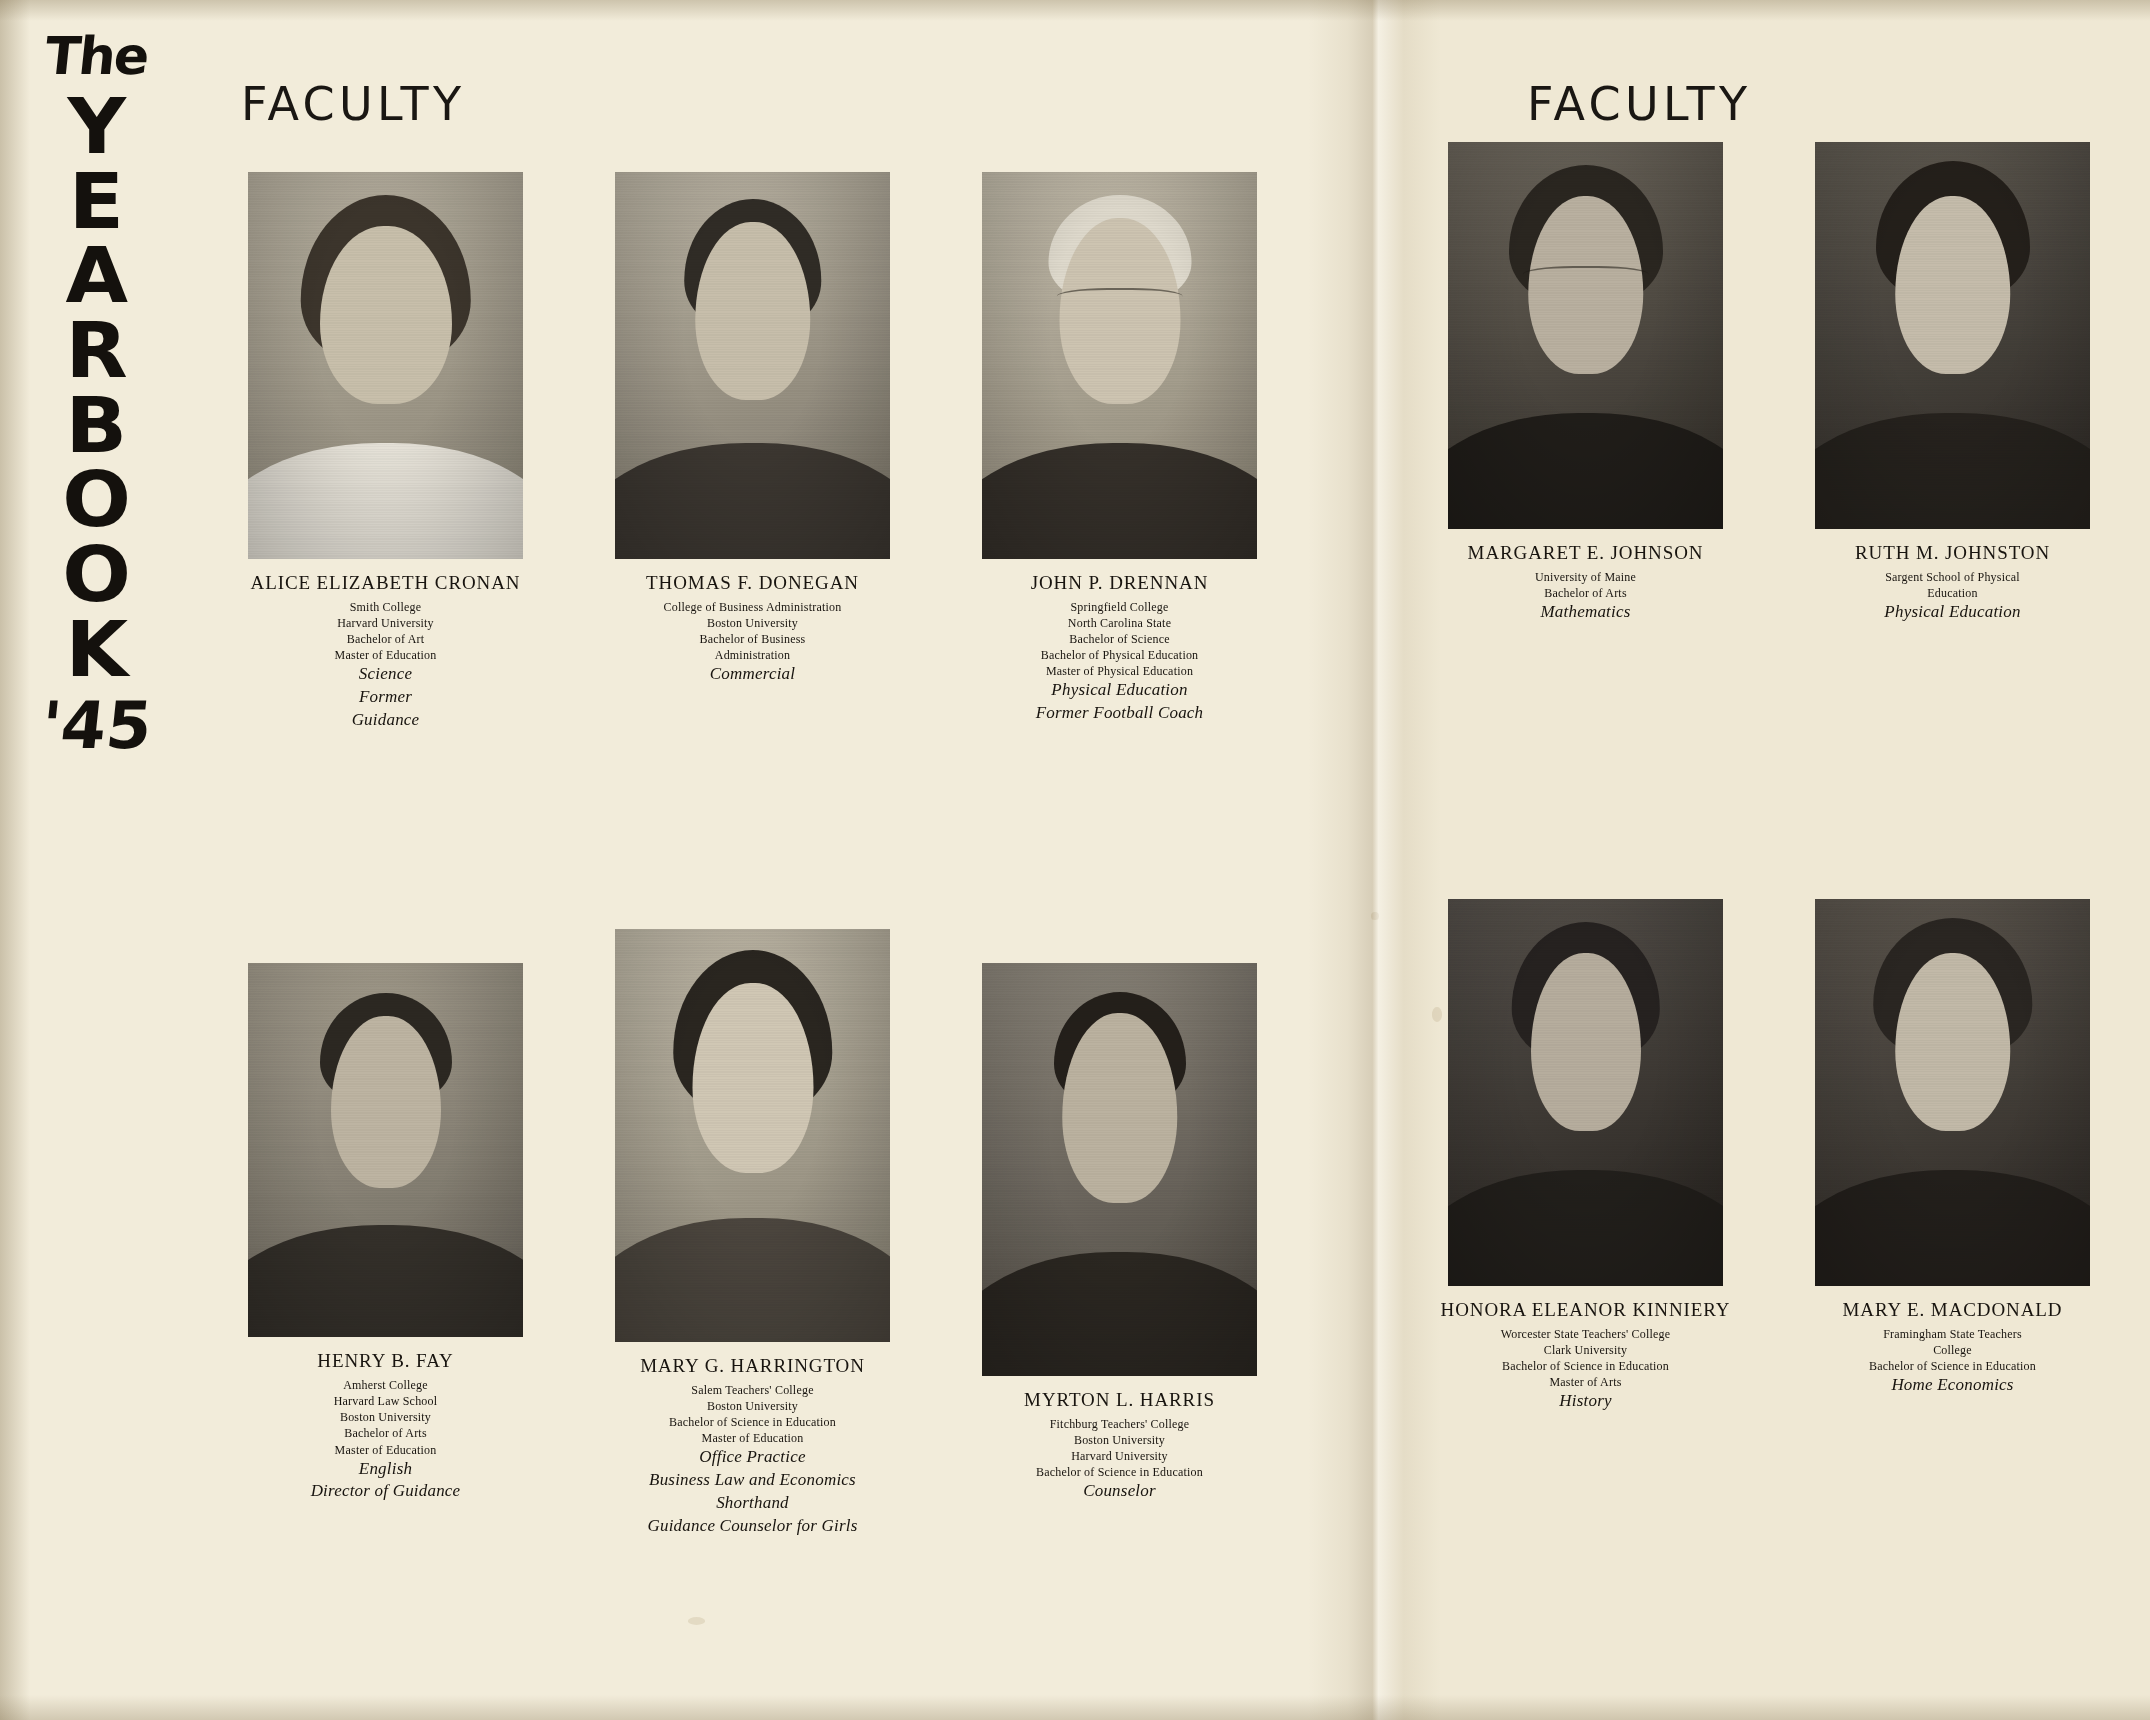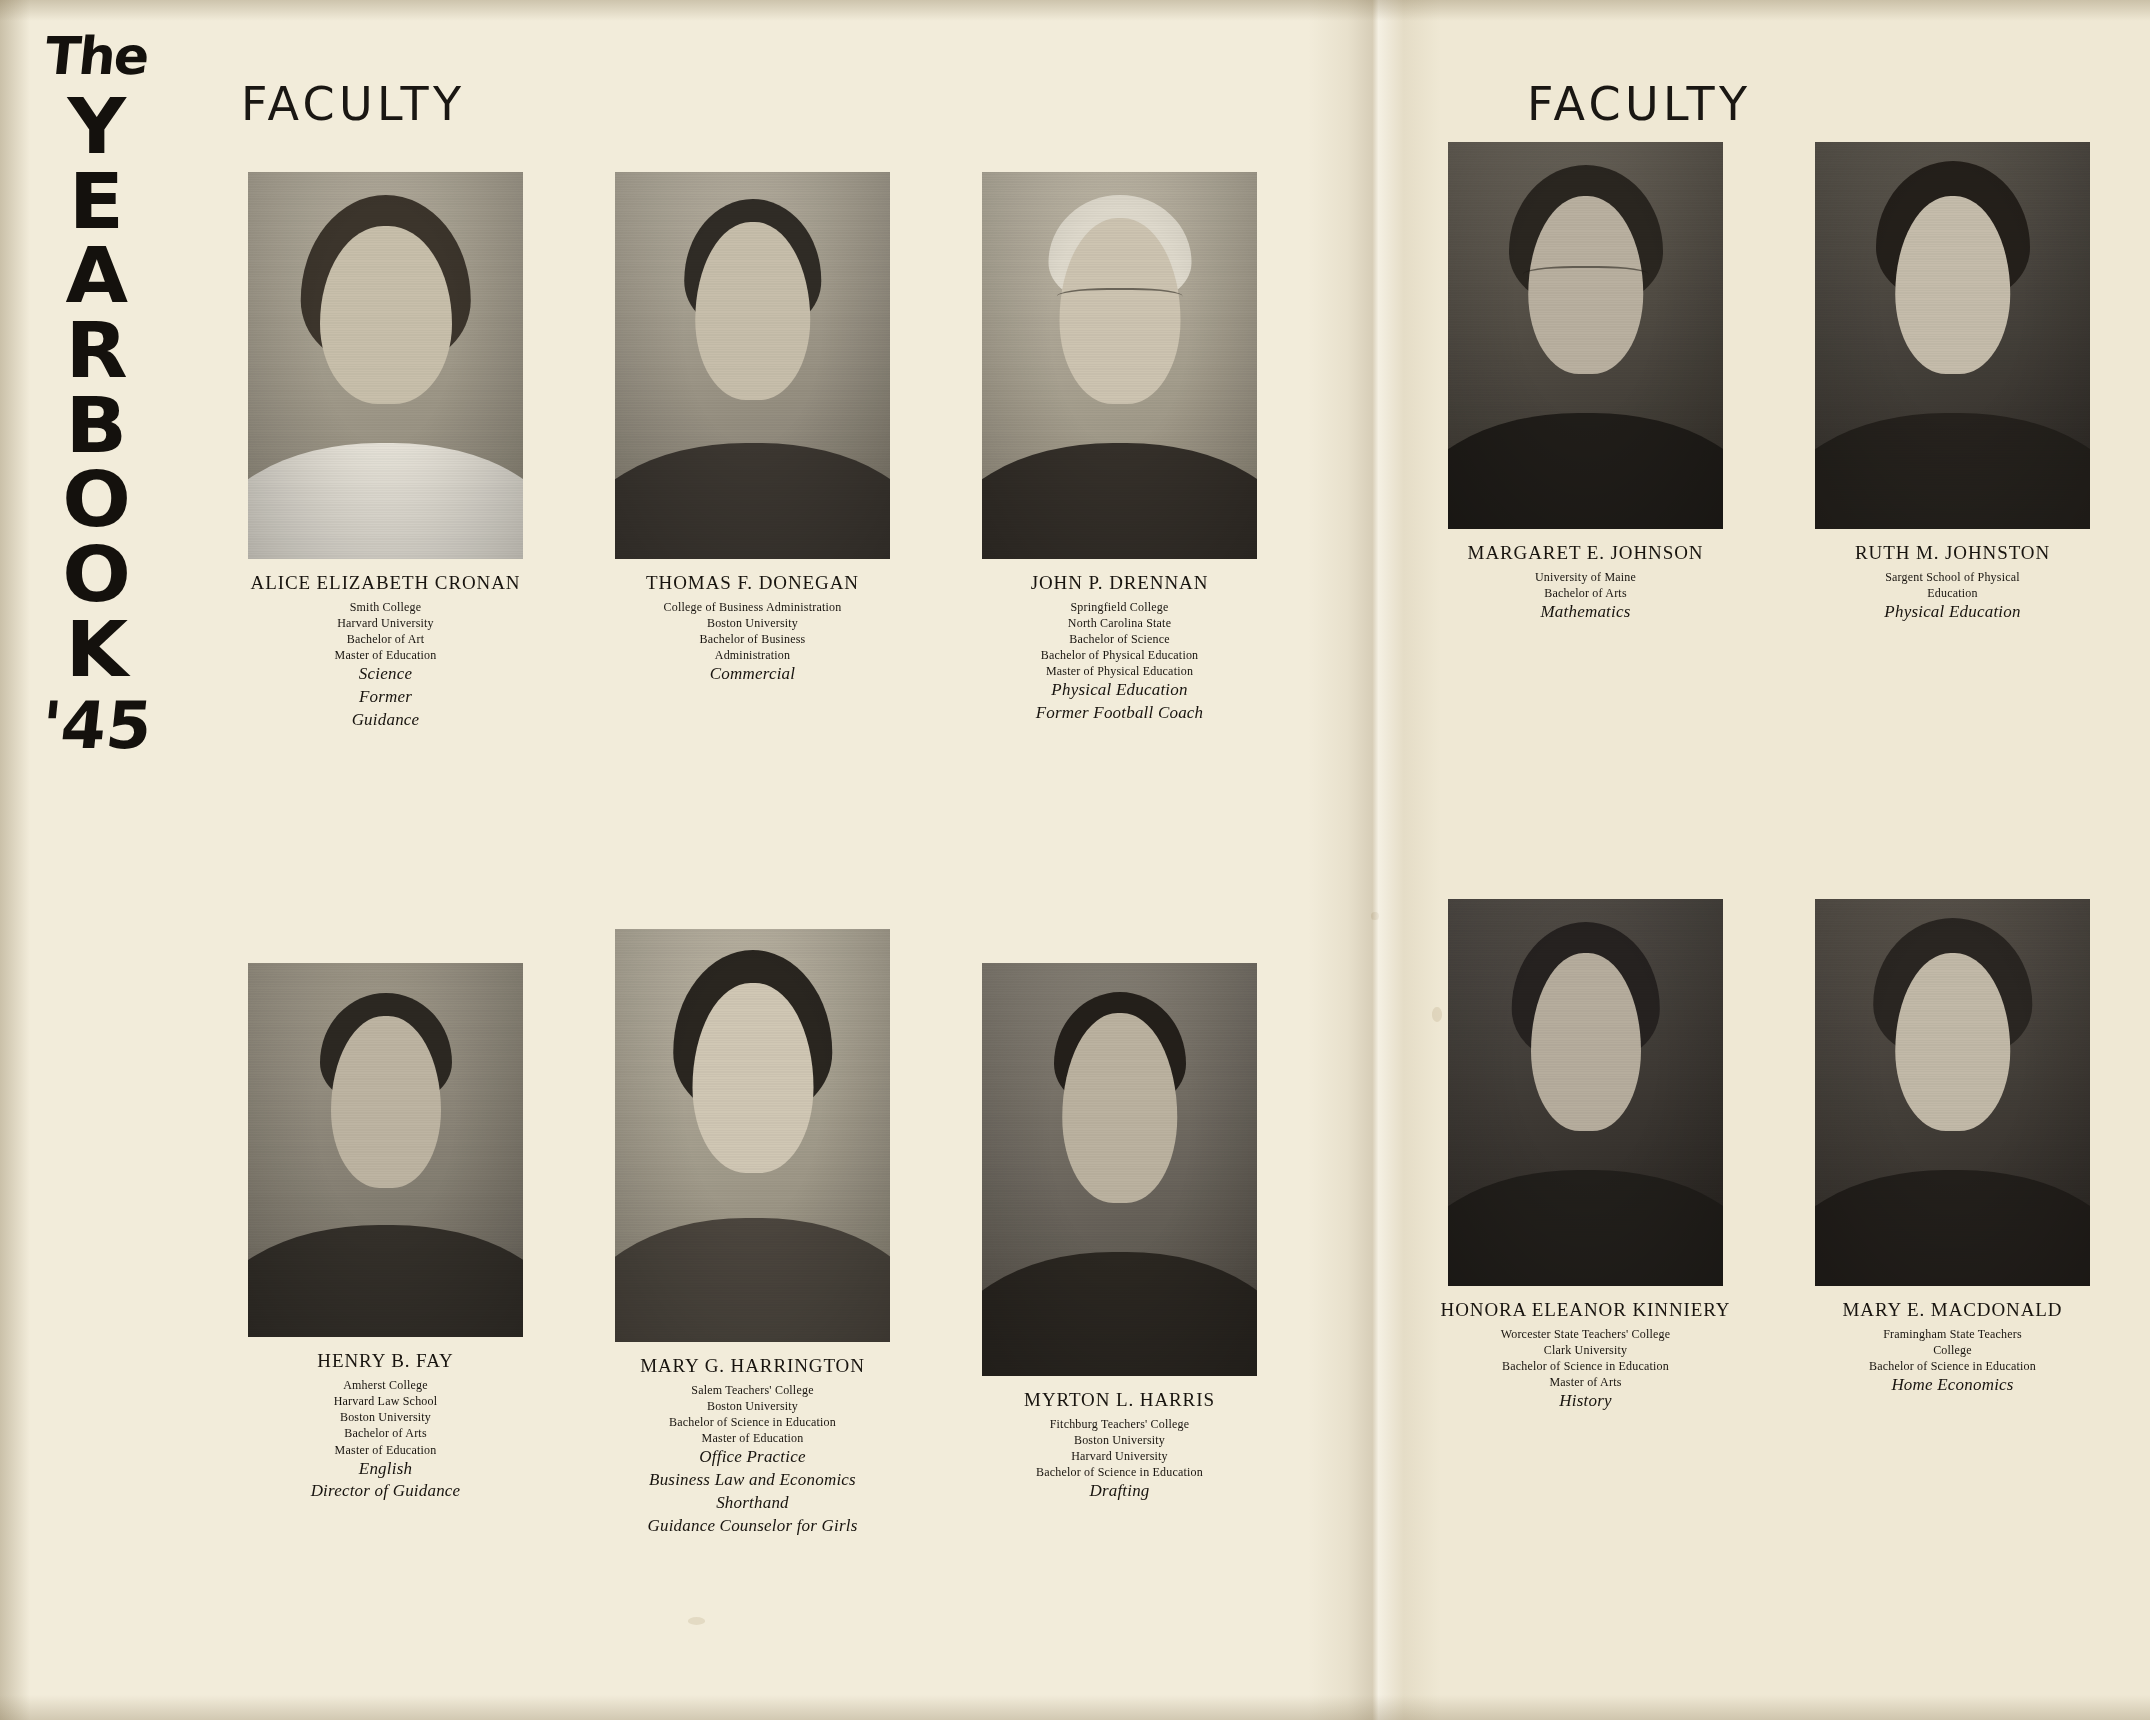--- a/index.html
+++ b/index.html
@@ -380,21 +380,21 @@
         <div class="shoulders" style="background:#2b2721;"></div>
         <div class="vig"></div>
           <div class="grain"></div>
       </div>
       <div class="caption">
         <div class="name">Myrton L. Harris</div>
         <div class="degree-line">Fitchburg Teachers' College</div>
         <div class="degree-line">Boston University</div>
         <div class="degree-line">Harvard University</div>
         <div class="degree-line">Bachelor of Science in Education</div>
-        <div class="subject-line">Drafting</div>
+        <div class="subject-line">Counselor</div>
       </div>
     </div>
 
   </div>
 
   <div class="grid grid-right-row1">
 
     <div class="person">
       <div class="portrait">
         <div class="bg" style="background:linear-gradient(160deg,#6b655b,#332f29);"></div>

